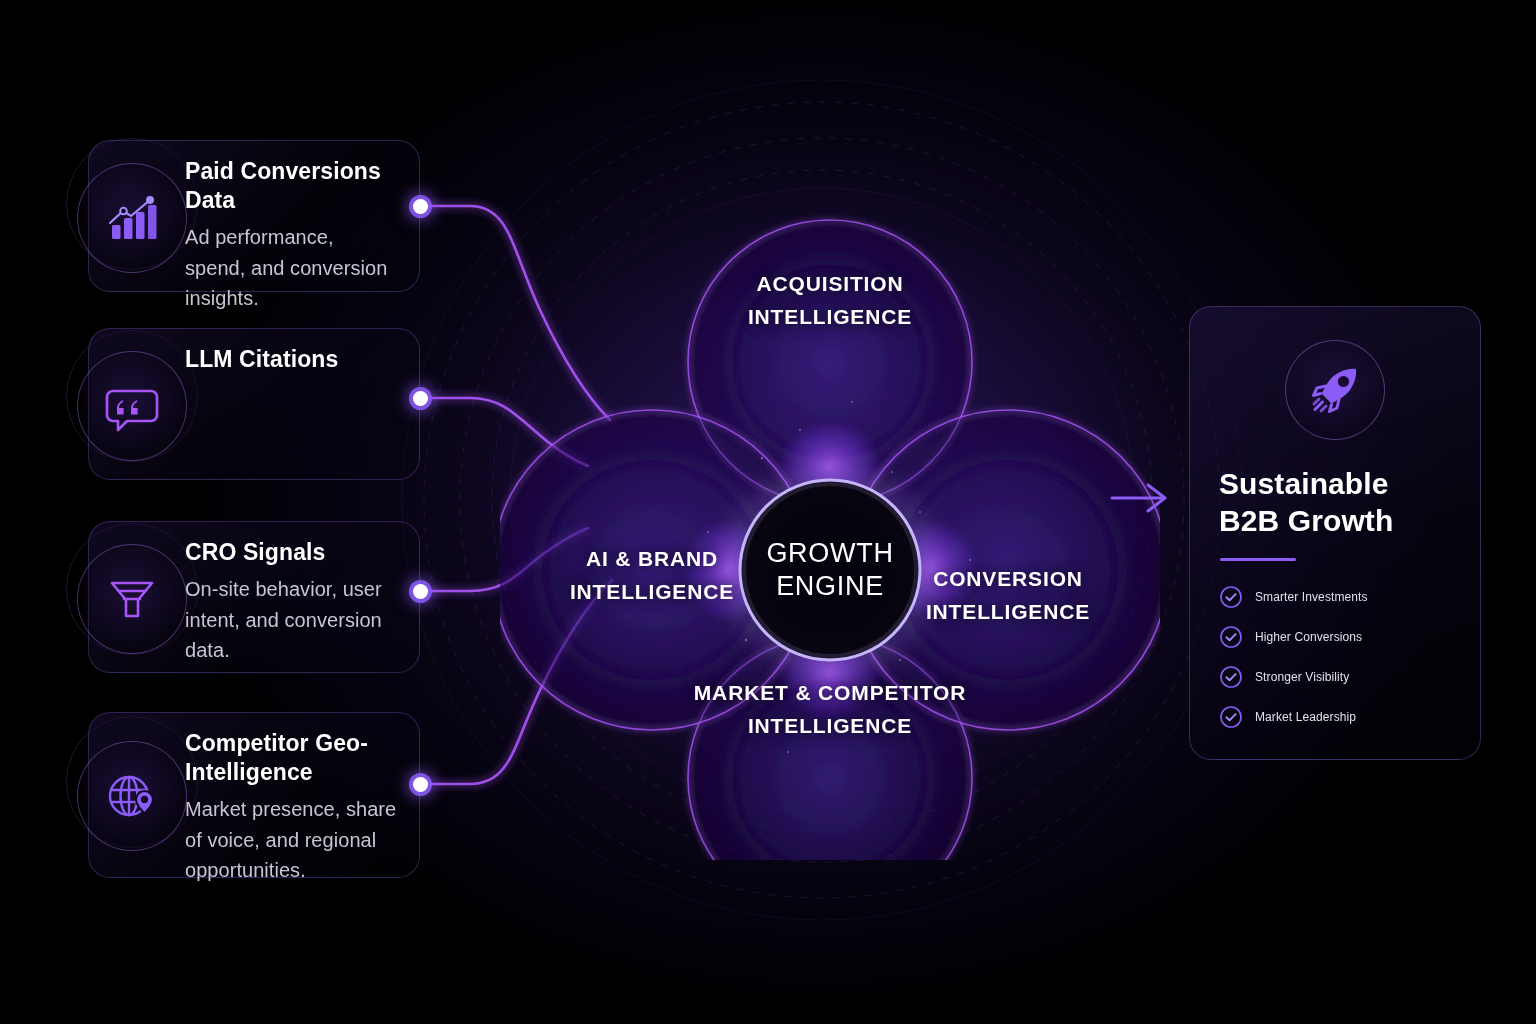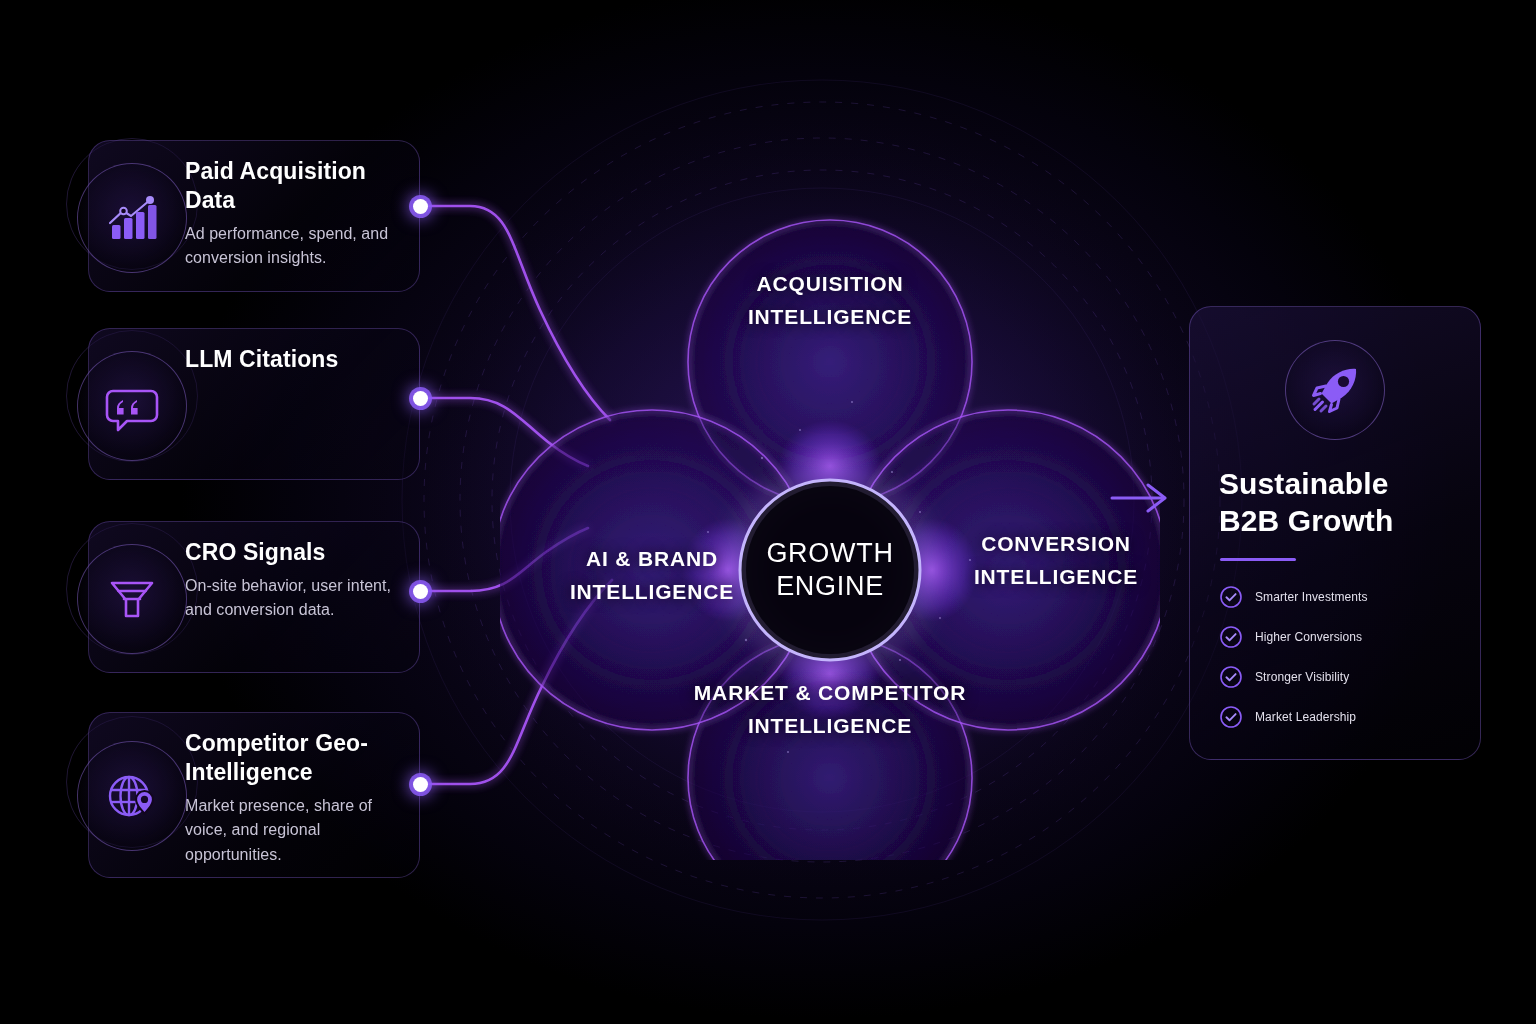--- a/index.html
+++ b/index.html
@@ -35,21 +35,21 @@
     border:1px solid rgba(160,120,240,.42);
     left:76px;width:108px;height:108px;
     display:flex;align-items:center;justify-content:center;
     background:radial-gradient(circle at 50% 45%, rgba(40,22,80,.55), rgba(6,3,16,.2) 70%);
   }
   .card-title{
     color:#ffffff;font-size:23px;font-weight:700;line-height:1.26;
     letter-spacing:.1px;margin:0 0 7px 0;
   }
   .card-desc{
-    color:#c8c4d6;font-size:16px;line-height:1.53;margin:0;
+    color:#c8c4d6;font-size:20px;line-height:1.53;margin:0;
     letter-spacing:.05px;
   }
 
   
   .dot{
     position:absolute;width:15px;height:15px;border-radius:50%;
     background:#ffffff;
     box-shadow:0 0 0 4px rgba(139,92,246,.85), 0 0 16px 5px rgba(139,92,246,.75);
   }
 
@@ -150,21 +150,21 @@
         <rect x="9" y="36" width="8.5" height="14" rx="1.5"></rect>
         <rect x="21" y="29" width="8.5" height="21" rx="1.5"></rect>
         <rect x="33" y="23" width="8.5" height="27" rx="1.5"></rect>
         <rect x="45" y="16" width="8.5" height="34" rx="1.5" opacity="0.92"></rect>
       </g>
       <path d="M7 34 L20 22 L28 27 L47 11" fill="none" stroke="#a78bfa" stroke-width="2.2" stroke-linecap="round"></path>
       <circle cx="20.5" cy="22" r="3.3" fill="#12061f" stroke="#a78bfa" stroke-width="2"></circle>
       <circle cx="47" cy="11" r="4" fill="#a78bfa"></circle>
     </svg>
   </div>
-  <h3 class="card-title">Paid Acquisition Data</h3>
+  <h3 class="card-title">Paid Conversions Data</h3>
   <p class="card-desc">Ad performance, spend, and conversion insights.</p>
 </div>
 <div class="dot" style="left:413px;top:199px;"></div>
 
 <div class="card-halo" style="top:330px;"></div>
 <div class="card" style="top:328px;height:152px;">
   <div class="card-ring" style="top:22px;left:-12px;">
     <svg width="58" height="58" viewBox="0 0 58 58">
       <path d="M10 14 h38 a6 6 0 0 1 6 6 v18 a6 6 0 0 1 -6 6 h-24 l-9 9 v-9 h-5 a6 6 0 0 1 -6 -6 v-18 a6 6 0 0 1 6 -6 z" fill="none" stroke="#a855f7" stroke-width="2.6" stroke-linejoin="round"></path>
       <path d="M20 25 q-4 2 -4 6 h4.6 v6.4 h-6.6 v-6.4 q0 -5 6 -8 z" fill="#a855f7"></path>
@@ -274,21 +274,21 @@
     <circle cx="330" cy="430" r="90" fill="none" stroke="#c4b5fd" stroke-width="3" filter="url(#coreGlow)"></circle>
     <circle cx="330" cy="430" r="84" fill="#06030e" opacity="0.92"></circle>
   </svg>
 
   <div class="venn-label" style="left:50%;top:128px;transform:translateX(-50%);">
     <span>ACQUISITION</span><br><span>INTELLIGENCE</span>
   </div>
   <div class="venn-label" style="left:152px;top:403px;transform:translateX(-50%);">
     <span>AI &amp; BRAND</span><br><span>INTELLIGENCE</span>
   </div>
-  <div class="venn-label" style="left:508px;top:388px;transform:translateX(-50%);margin-left:48px;">
+  <div class="venn-label" style="left:508px;top:423px;transform:translateX(-50%);">
     <span>CONVERSION</span><br><span>INTELLIGENCE</span>
   </div>
   <div class="venn-label" style="left:50%;top:537px;transform:translateX(-50%);">
     <span>MARKET &amp; COMPETITOR</span><br><span>INTELLIGENCE</span>
   </div>
 
   <div class="core-label" style="top:430px;">
     <span>GROWTH</span><br><span>ENGINE</span>
   </div>
 </div>

